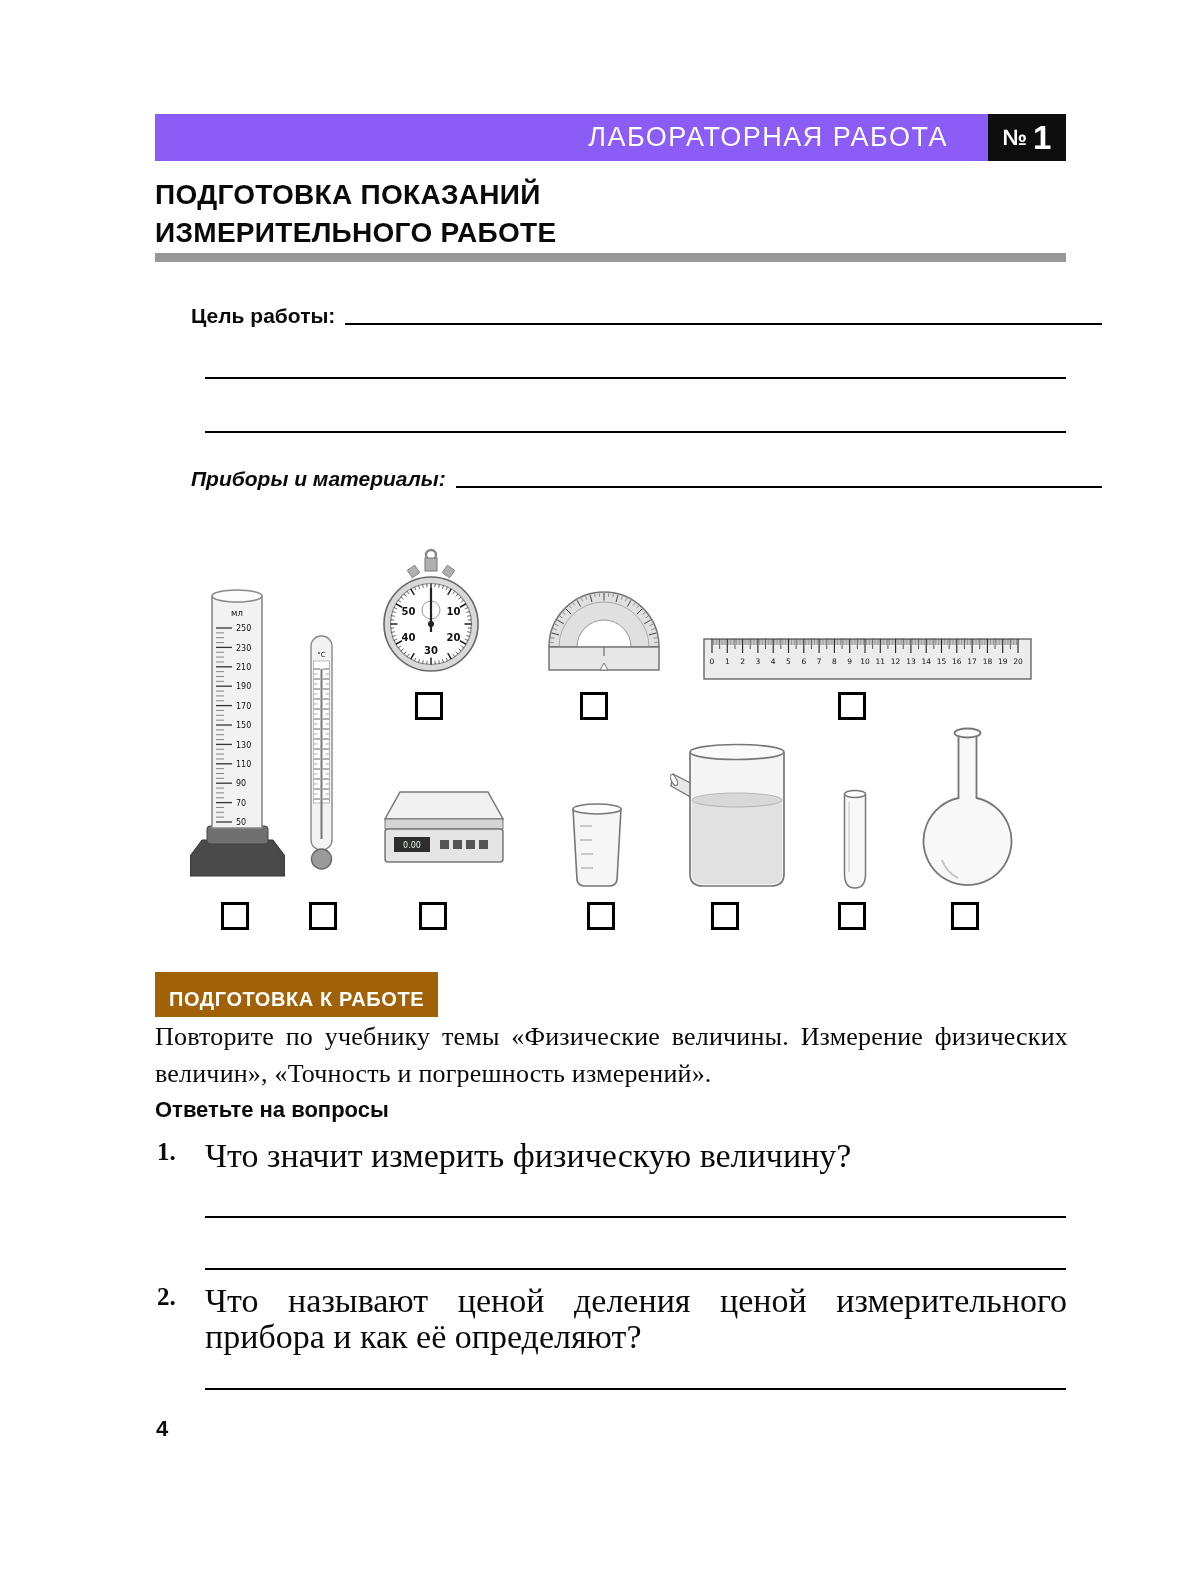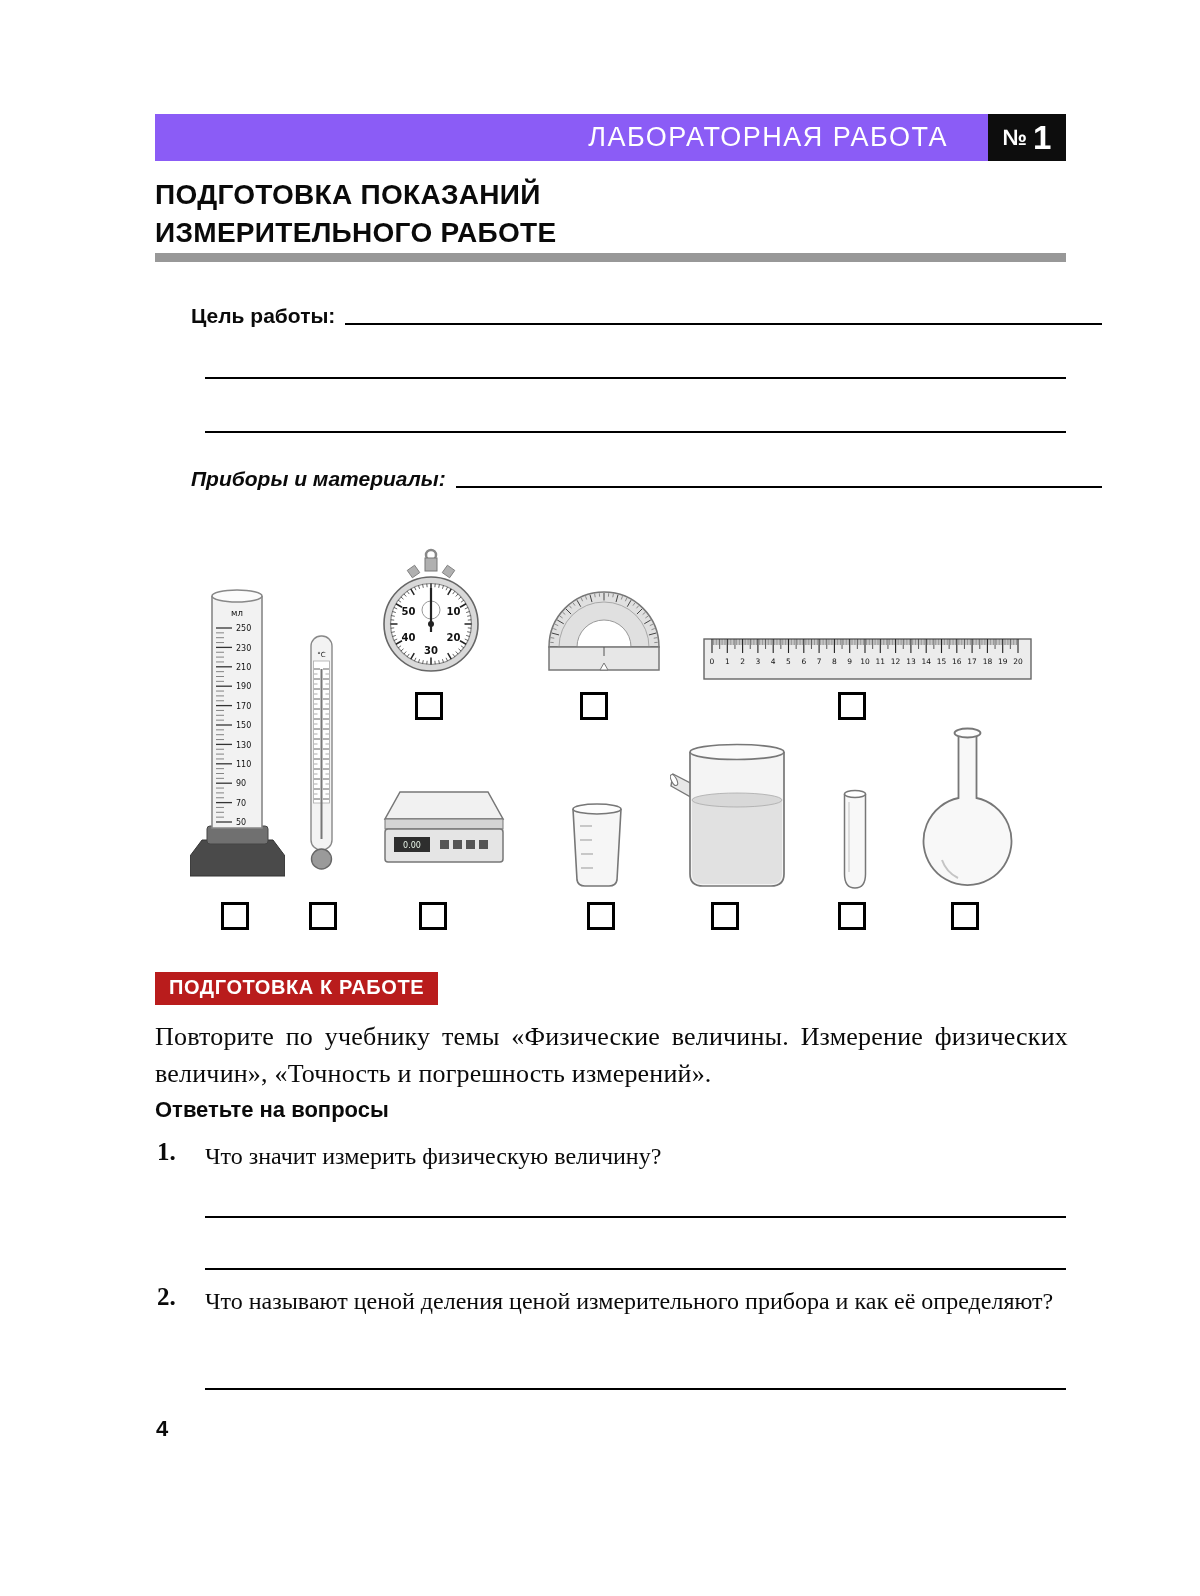--- a/index.html
+++ b/index.html
@@ -21,25 +21,25 @@
   .goal-row { top:298px; }
   .materials-row { top:461px;font-style:italic; }
   .field-label { font-size:21px; font-weight:bold; white-space:nowrap; }
   .write-line { flex:1; margin-left:10px; margin-bottom:3px; border-bottom:2px solid #000; }
 
   .blank-line { position:absolute; left:205px; width:861px; height:0; border-bottom:2px solid #000; }
 
   .eq { position:absolute; }
   .cb { position:absolute; width:28px; height:28px; background:#fff; border:3px solid #000; }
 
-  .prep-heading { position:absolute; left:155px; top:972px; background:#b91c1c; color:#fff; font-size:20px; font-weight:bold; letter-spacing:0.6px; padding:4px 14px 6px; }
+  .prep-heading { position:absolute; left:155px; top:972px; background:#a16207; color:#fff; font-size:20px; font-weight:bold; letter-spacing:0.6px; padding:16px 14px 6px; }
   .prep-paragraph { position:absolute; left:155px; top:1018px; width:913px; font-family:"Liberation Serif",serif; font-size:26px; line-height:37px; text-align:justify; letter-spacing:0.2px; }
   .questions-heading { position:absolute; left:155px; top:1097px; font-size:22px; font-weight:bold; }
   .q-number { position:absolute; left:157px; width:42px; font-family:"Liberation Serif",serif; font-size:25px; font-weight:bold; }
-  .q-text { position:absolute; left:205px; width:862px; font-family:"Liberation Serif",serif; font-size:24px; line-height:36px; text-align:justify; }
+  .q-text { position:absolute; left:205px; width:862px; font-family:"Liberation Serif",serif; font-size:34px; line-height:36px; text-align:justify; }
   .page-number { position:absolute; left:156px; top:1416px; font-size:22px; font-weight:bold; }
 
   svg text { font-family:"DejaVu Sans",sans-serif; }
 </style>
 </head>
 <body>
 
 <div class="page">
 
   <header class="lab-header">

